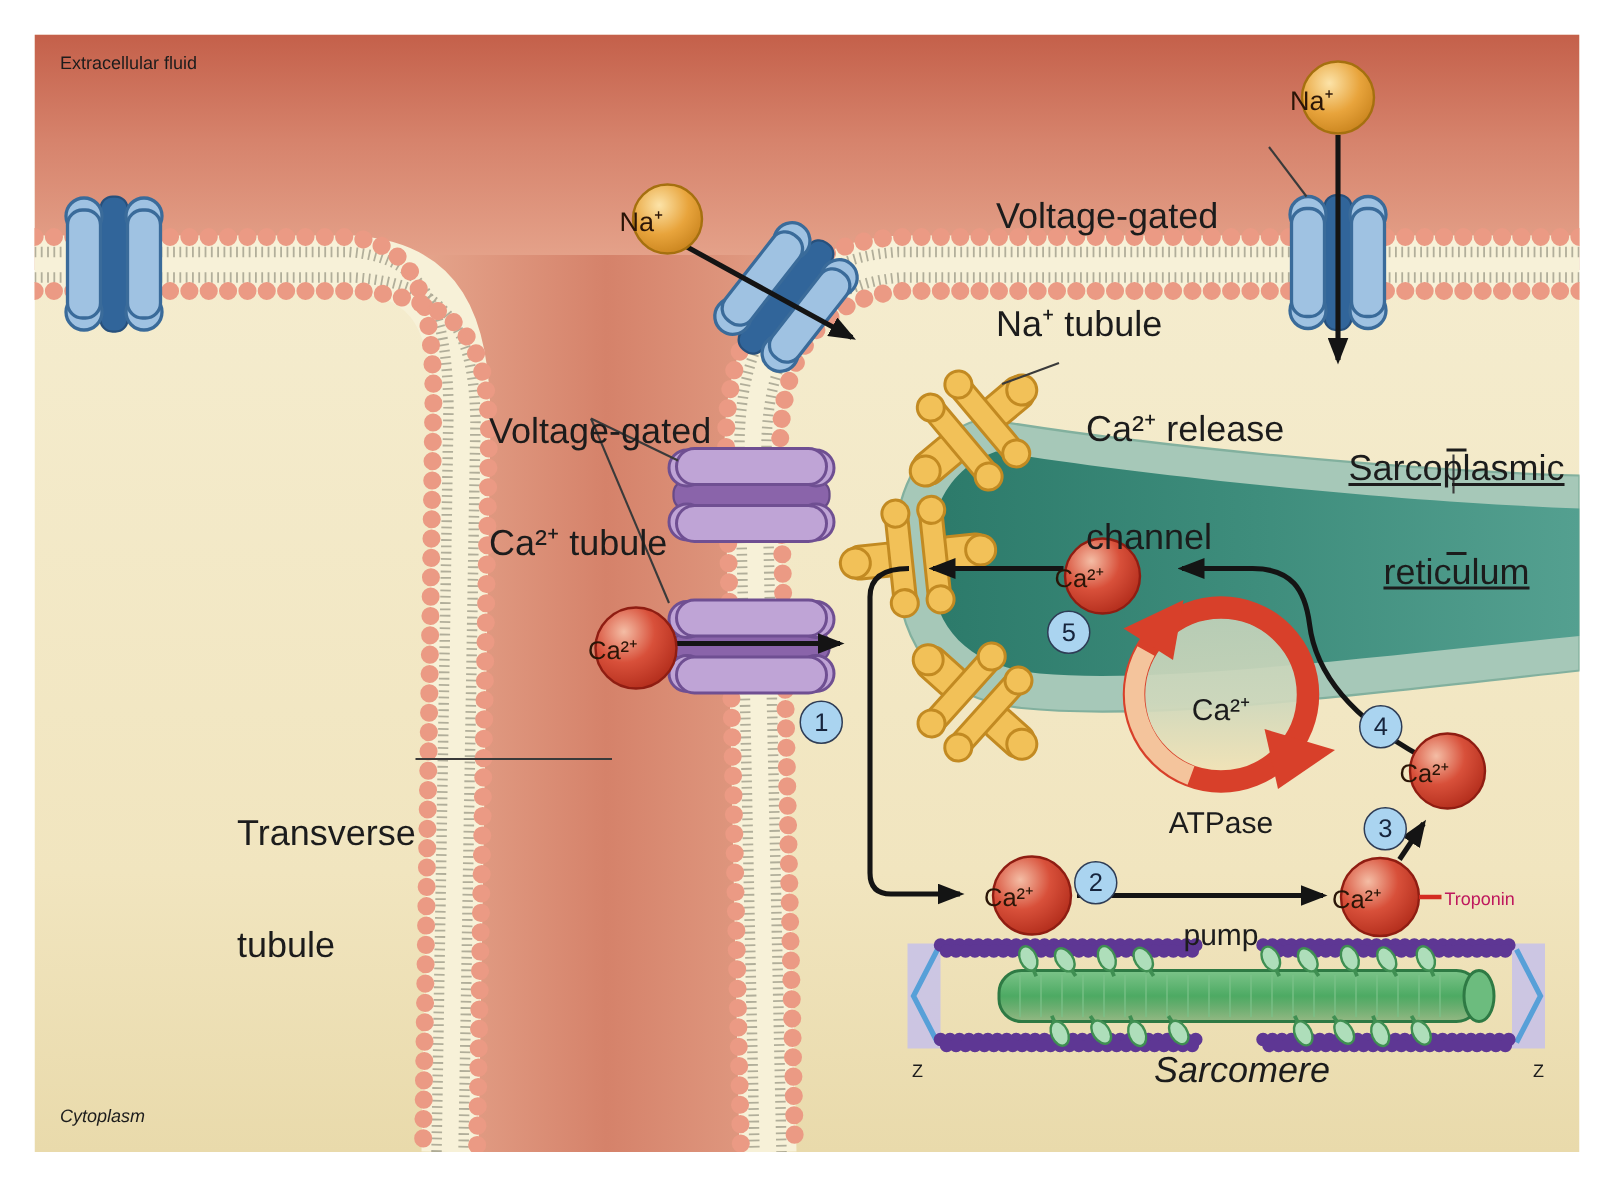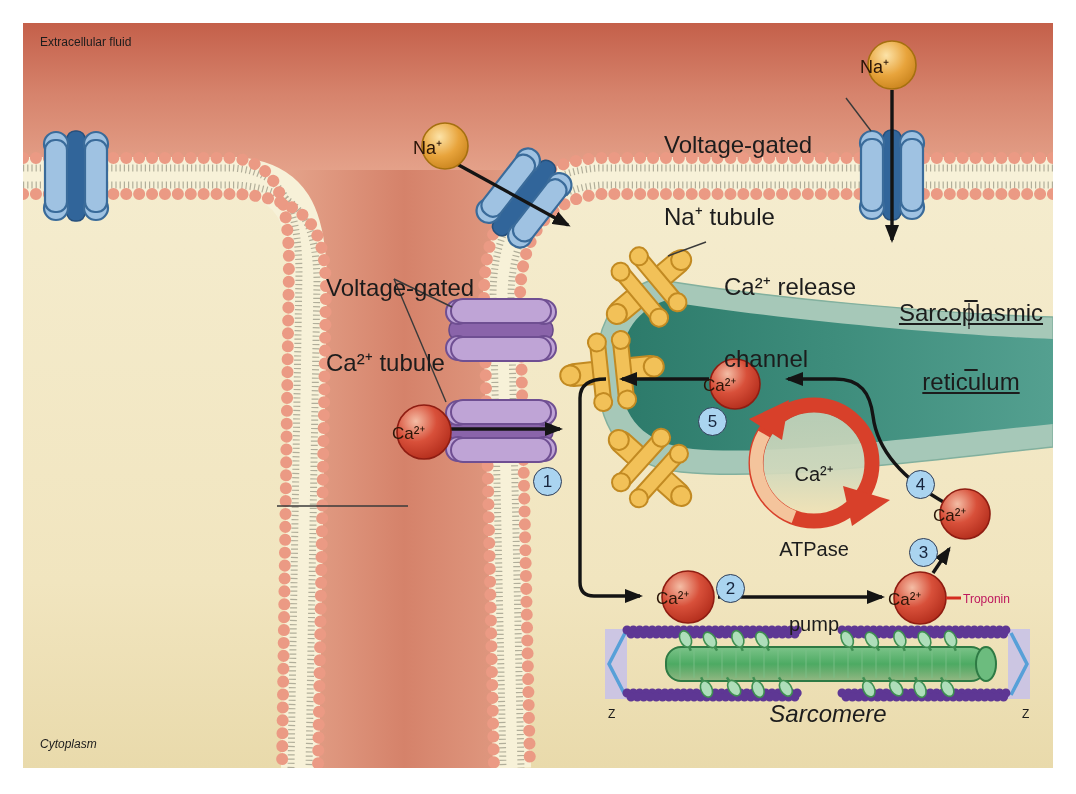--- a/index.html
+++ b/index.html
@@ -281,20 +281,24 @@
 <div class="lbl" style="left:692px;top:227px;margin-left:32px;">
   <div>Ca²⁺ release</div>
   <div>channel</div>
 </div>
 
 <div class="lbl ctr" style="left:897px;top:255px;width:148px;line-height:23px;text-decoration:underline;">
   <div>Sarcoplasmic</div>
   <div>reticulum</div>
 </div>
 
+<div class="lbl" style="left:158px;top:493px;line-height:25px;">
+  <div>Transverse</div>
+  <div>tubule</div>
+</div>
 
 <div class="lbl ctr" style="left:762px;top:412px;width:104px;line-height:25px;font-size:20px;">
   <div>Ca²⁺</div>
   <div>ATPase</div>
   <div>pump</div>
 </div>
 
 <div class="lbl big red" style="left:963px;top:587px;">Troponin</div>
 
 <div class="lbl big" style="left:608px;top:702px;">Z</div>

